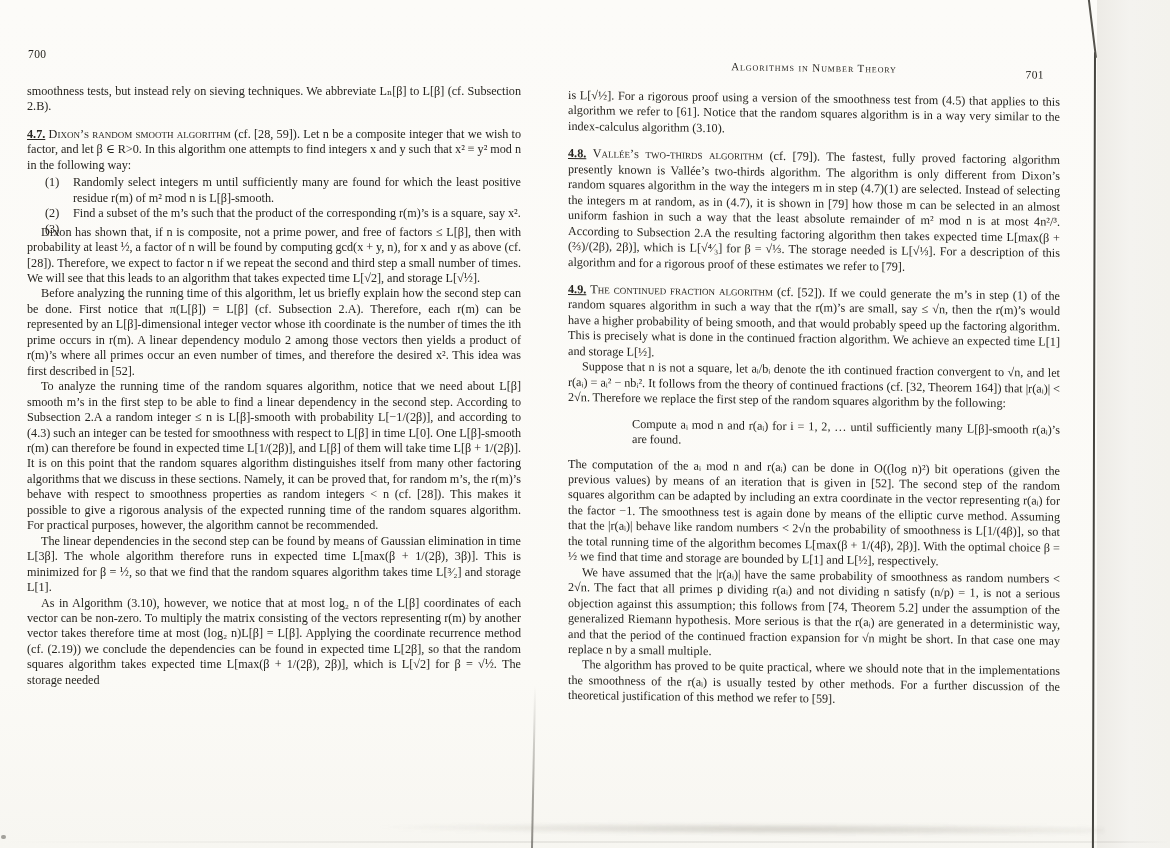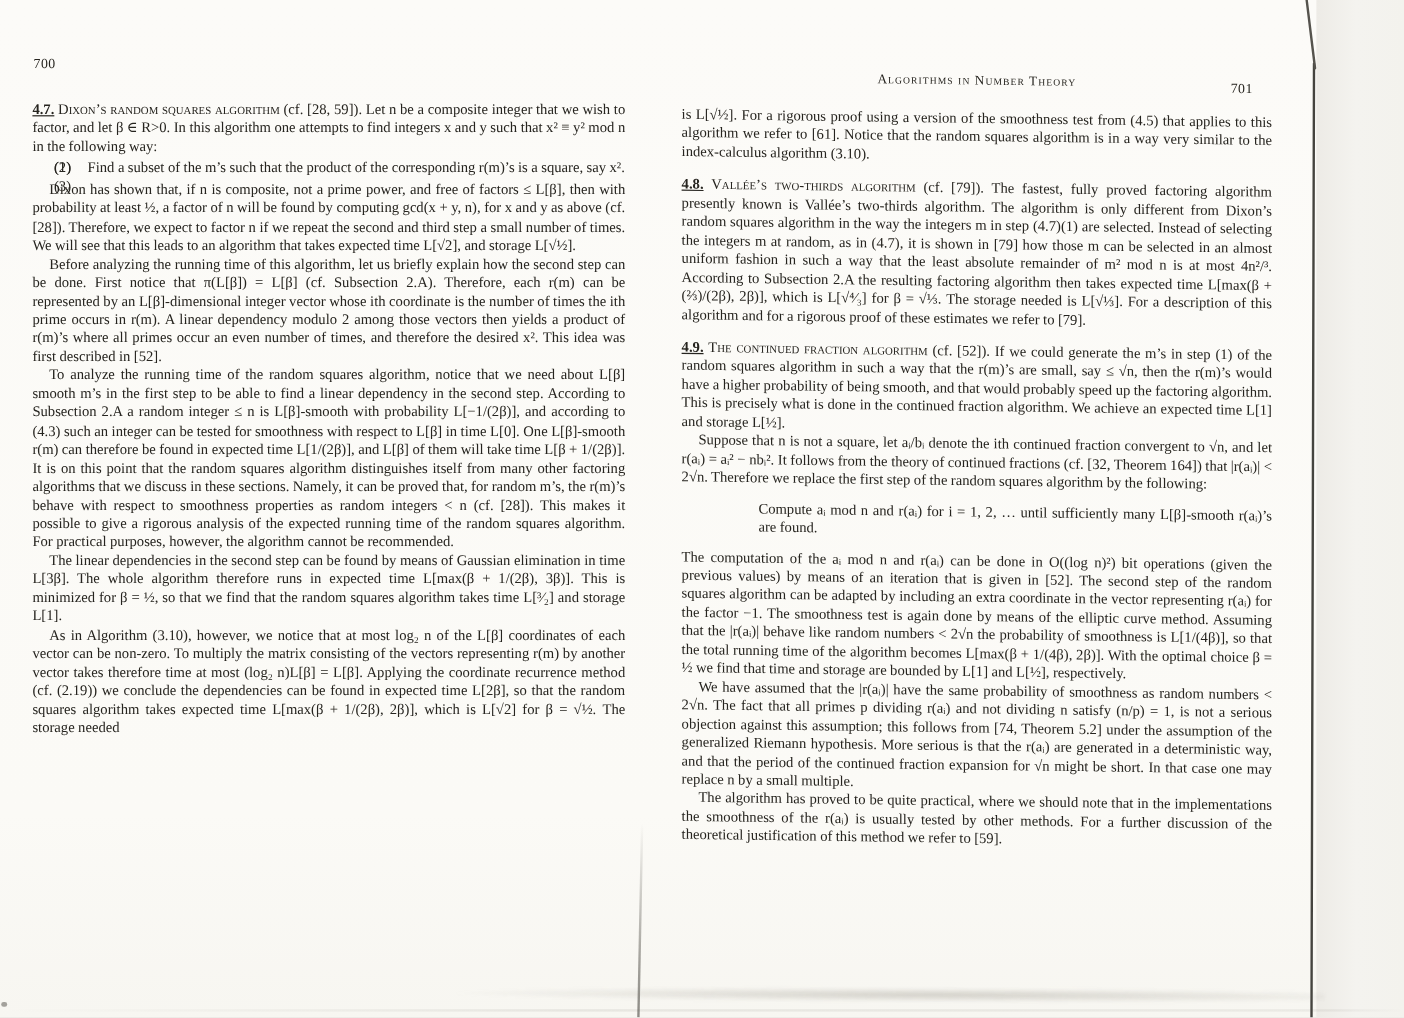--- a/index.html
+++ b/index.html
@@ -67,25 +67,26 @@
 </head>
 <body>
 
 <div class="scan">
 
   <section class="page left">
     <header class="running-head">
       <span class="folio-left">700</span>
     </header>
     <div class="body">
+      <p>smoothness tests, but instead rely on sieving techniques. We abbreviate Lₙ[β] to L[β] (cf. Subsection 2.B).</p>
 
-      <p class="sect"><span class="b">4.7.</span> <span class="sc">Dixon’s random squares algorithm</span> <span>(cf. [28, 59]). Let n be a composite integer that we wish to factor, and let β ∈ R&gt;0. In this algorithm one attempts to find integers x and y such that x² ≡ y² mod n in the following way:</span></p>
+      <p class="sect"><span class="b">4.7.</span> <span class="sc">Dixon’s random smooth algorithm</span> <span>(cf. [28, 59]). Let n be a composite integer that we wish to factor, and let β ∈ R&gt;0. In this algorithm one attempts to find integers x and y such that x² ≡ y² mod n in the following way:</span></p>
 
       <div class="list">
-        <p class="li"><span class="li-label">(1)</span></p>
+        <p class="li"><span class="li-label">(1)</span><span>Randomly select integers m until sufficiently many are found for which the least positive residue r(m) of m² mod n is L[β]-smooth.</span></p>
         <p class="li"><span class="li-label">(2)</span><span>Find a subset of the m’s such that the product of the corresponding r(m)’s is a square, say x².</span></p>
         <p class="li"><span class="li-label">(3)</span></p>
       </div>
 
       <p class="ind">Dixon has shown that, if n is composite, not a prime power, and free of factors ≤ L[β], then with probability at least ½, a factor of n will be found by computing gcd(x + y, n), for x and y as above (cf. [28]). Therefore, we expect to factor n if we repeat the second and third step a small number of times. We will see that this leads to an algorithm that takes expected time L[√2], and storage L[√½].</p>
       <p class="ind">Before analyzing the running time of this algorithm, let us briefly explain how the second step can be done. First notice that π(L[β]) = L[β] (cf. Subsection 2.A). Therefore, each r(m) can be represented by an L[β]-dimensional integer vector whose ith coordinate is the number of times the ith prime occurs in r(m). A linear dependency modulo 2 among those vectors then yields a product of r(m)’s where all primes occur an even number of times, and therefore the desired x². This idea was first described in [52].</p>
       <p class="ind">To analyze the running time of the random squares algorithm, notice that we need about L[β] smooth m’s in the first step to be able to find a linear dependency in the second step. According to Subsection 2.A a random integer ≤ n is L[β]-smooth with probability L[−1/(2β)], and according to (4.3) such an integer can be tested for smoothness with respect to L[β] in time L[0]. One L[β]-smooth r(m) can therefore be found in expected time L[1/(2β)], and L[β] of them will take time L[β + 1/(2β)]. It is on this point that the random squares algorithm distinguishes itself from many other factoring algorithms that we discuss in these sections. Namely, it can be proved that, for random m’s, the r(m)’s behave with respect to smoothness properties as random integers &lt; n (cf. [28]). This makes it possible to give a rigorous analysis of the expected running time of the random squares algorithm. For practical purposes, however, the algorithm cannot be recommended.</p>
       <p class="ind">The linear dependencies in the second step can be found by means of Gaussian elimination in time L[3β]. The whole algorithm therefore runs in expected time L[max(β + 1/(2β), 3β)]. This is minimized for β = ½, so that we find that the random squares algorithm takes time L[³⁄₂] and storage L[1].</p>
       <p class="ind">As in Algorithm (3.10), however, we notice that at most log₂ n of the L[β] coordinates of each vector can be non-zero. To multiply the matrix consisting of the vectors representing r(m) by another vector takes therefore time at most (log₂ n)L[β] = L[β]. Applying the coordinate recurrence method (cf. (2.19)) we conclude the dependencies can be found in expected time L[2β], so that the random squares algorithm takes expected time L[max(β + 1/(2β), 2β)], which is L[√2] for β = √½. The storage needed</p>
     </div>

